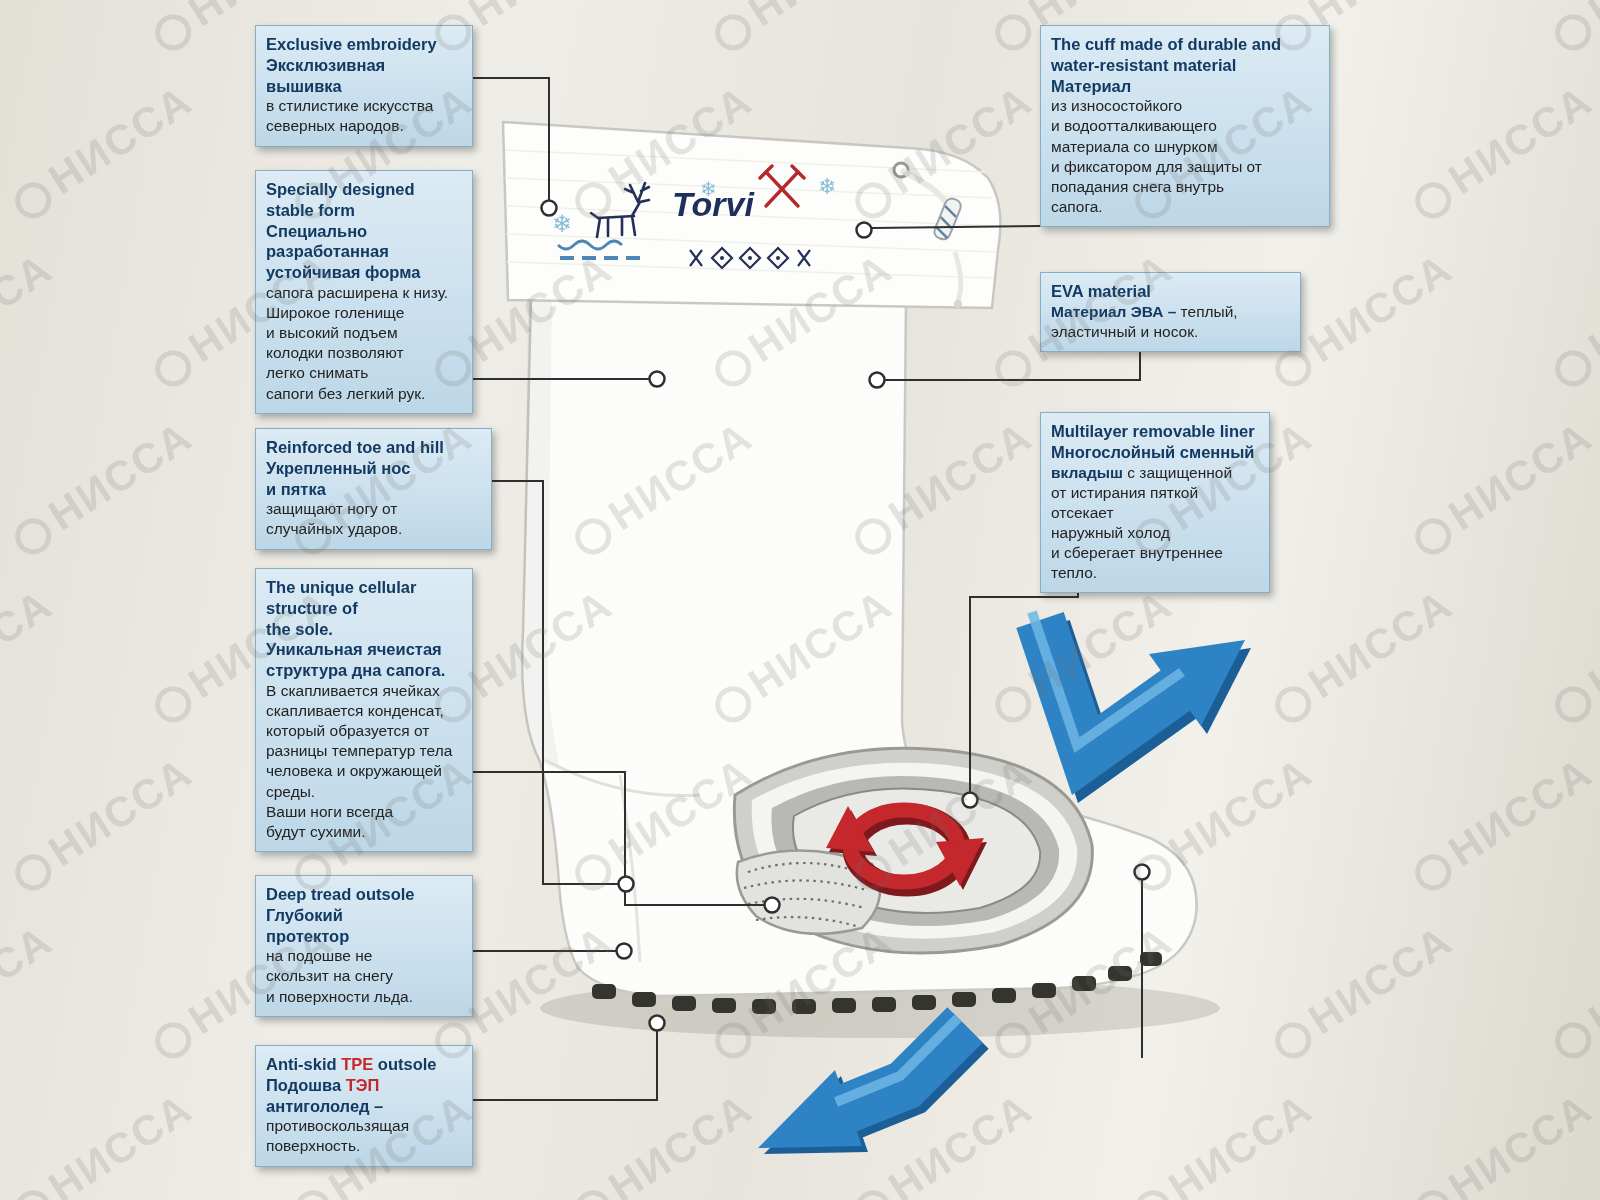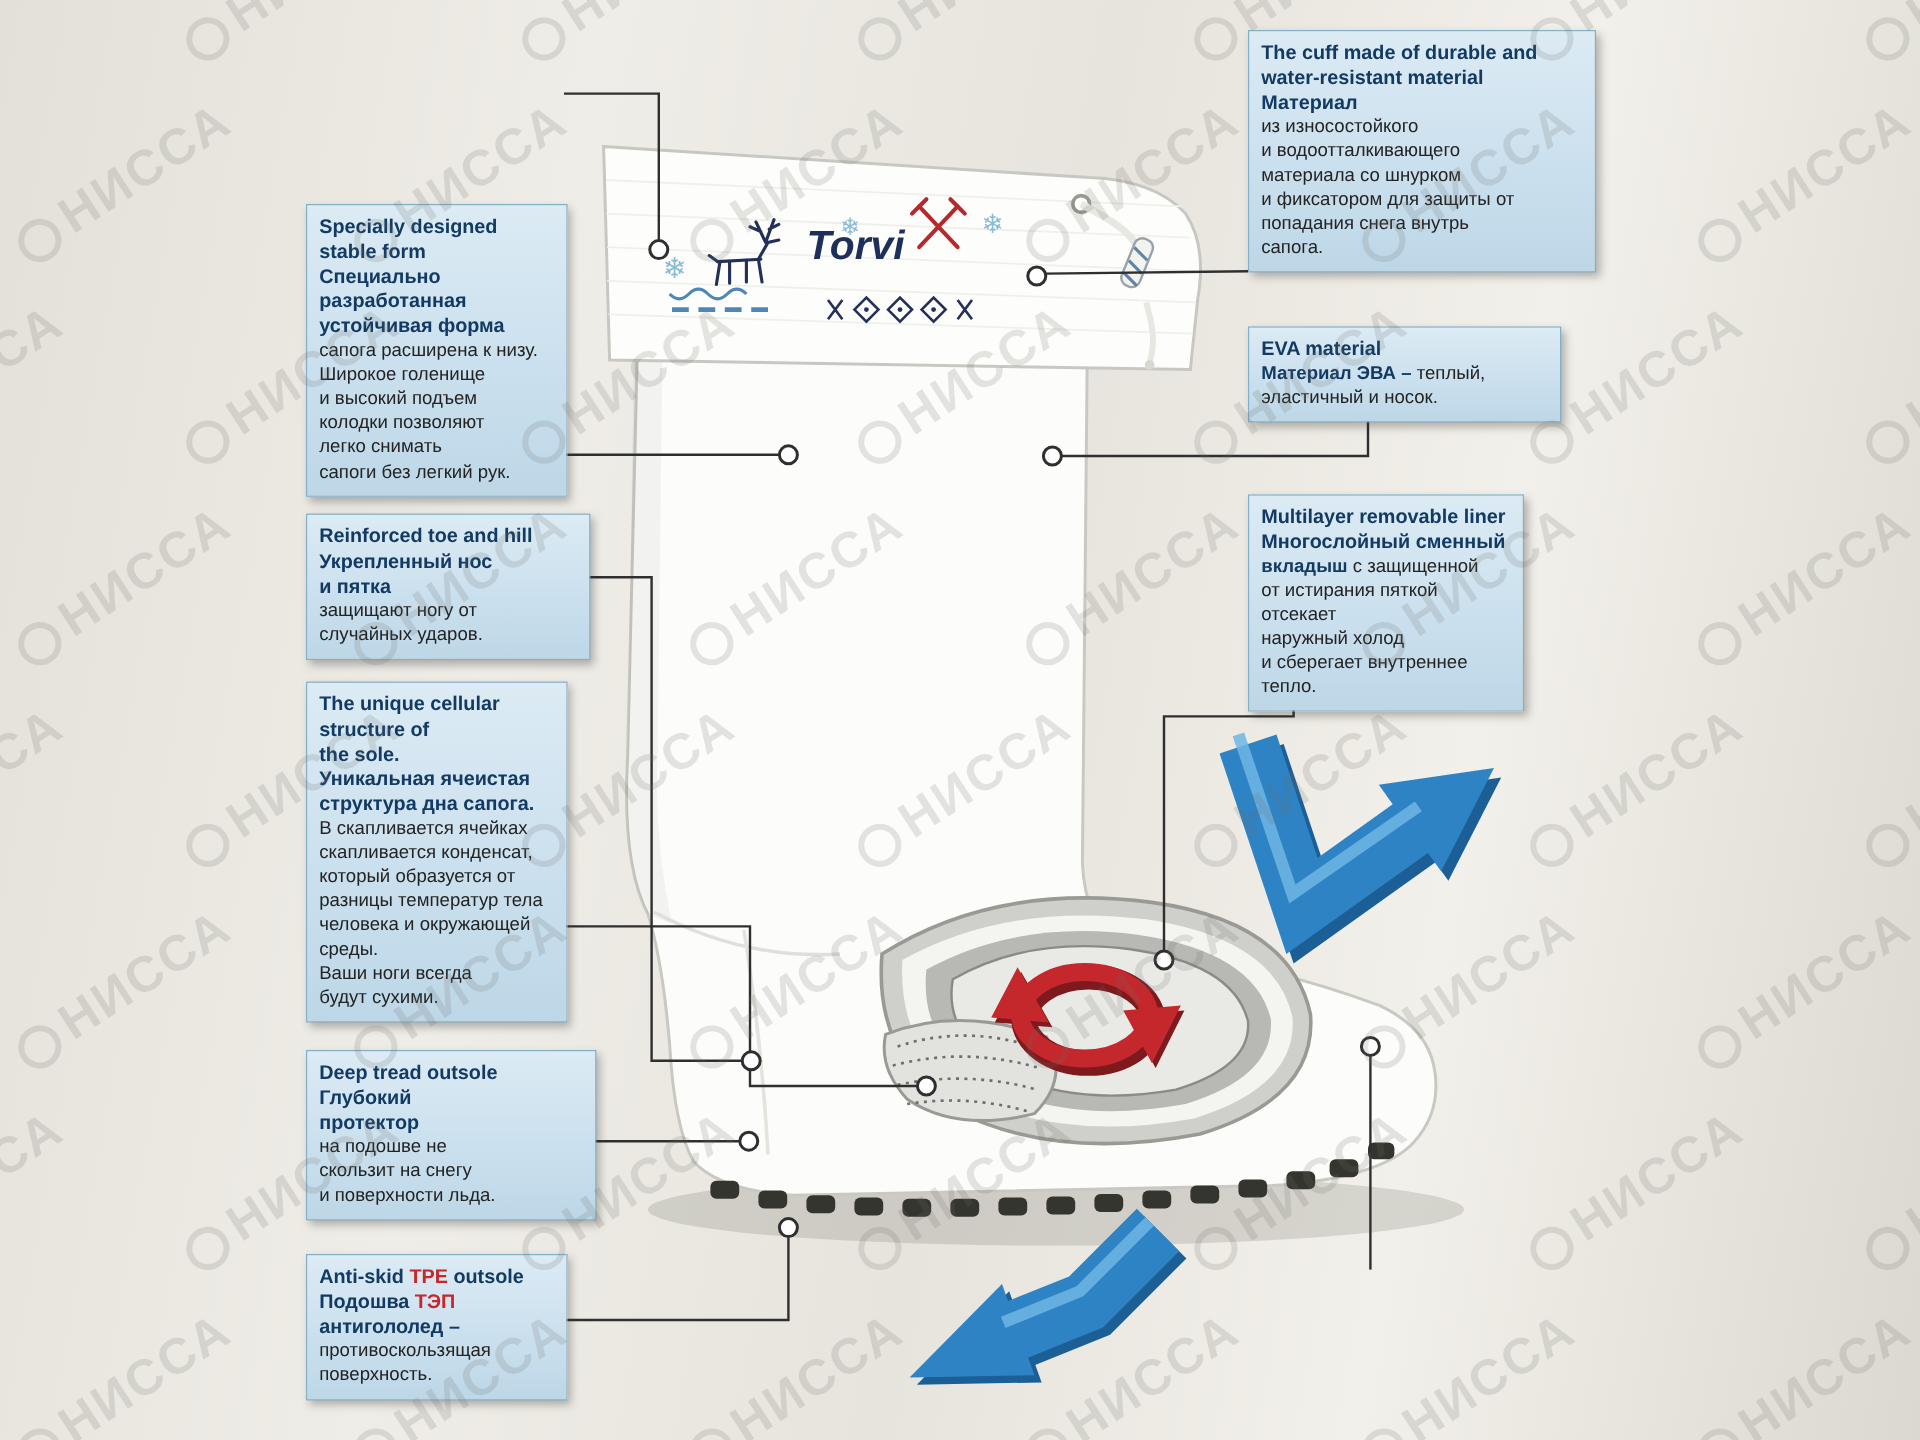--- a/index.html
+++ b/index.html
@@ -194,20 +194,27 @@
       <circle cx="864" cy="230" r="7.5"></circle>
       <circle cx="626" cy="884" r="7.5"></circle>
       <circle cx="772" cy="905" r="7.5"></circle>
       <circle cx="624" cy="951" r="7.5"></circle>
       <circle cx="657" cy="1023" r="7.5"></circle>
       <circle cx="970" cy="800" r="7.5"></circle>
       <circle cx="1142" cy="872" r="7.5"></circle>
     </g>
   </svg>
 
+  <div class="callout" style="left:255px; top:25px; width:218px;">
+    <div class="ct">Exclusive embroidery</div>
+    <div class="ct">Эксклюзивная</div>
+    <div class="ct">вышивка</div>
+    <div class="cb">в стилистике искусства</div>
+    <div class="cb">северных народов.</div>
+  </div>
 
   <div class="callout" style="left:255px; top:170px; width:218px;">
     <div class="ct">Specially designed</div>
     <div class="ct">stable form</div>
     <div class="ct">Специально</div>
     <div class="ct">разработанная</div>
     <div class="ct">устойчивая форма</div>
     <div class="cb">сапога расширена к низу.</div>
     <div class="cb">Широкое голенище</div>
     <div class="cb">и высокий подъем</div>
@@ -233,21 +240,21 @@
     <div class="cb">В скапливается ячейках</div>
     <div class="cb">скапливается конденсат,</div>
     <div class="cb">который образуется от</div>
     <div class="cb">разницы температур тела</div>
     <div class="cb">человека и окружающей</div>
     <div class="cb">среды.</div>
     <div class="cb">Ваши ноги всегда</div>
     <div class="cb">будут сухими.</div>
   </div>
 
-  <div class="callout" style="left:255px; top:875px; width:242px;">
+  <div class="callout" style="left:255px; top:875px; width:218px;">
     <div class="ct">Deep tread outsole</div>
     <div class="ct">Глубокий</div>
     <div class="ct">протектор</div>
     <div class="cb">на подошве не</div>
     <div class="cb">скользит на снегу</div>
     <div class="cb">и поверхности льда.</div>
   </div>
 
   <div class="callout" style="left:255px; top:1045px; width:218px;">
     <div class="ct"><span>Anti-skid </span><span class="red">TPE</span><span> outsole</span></div>

